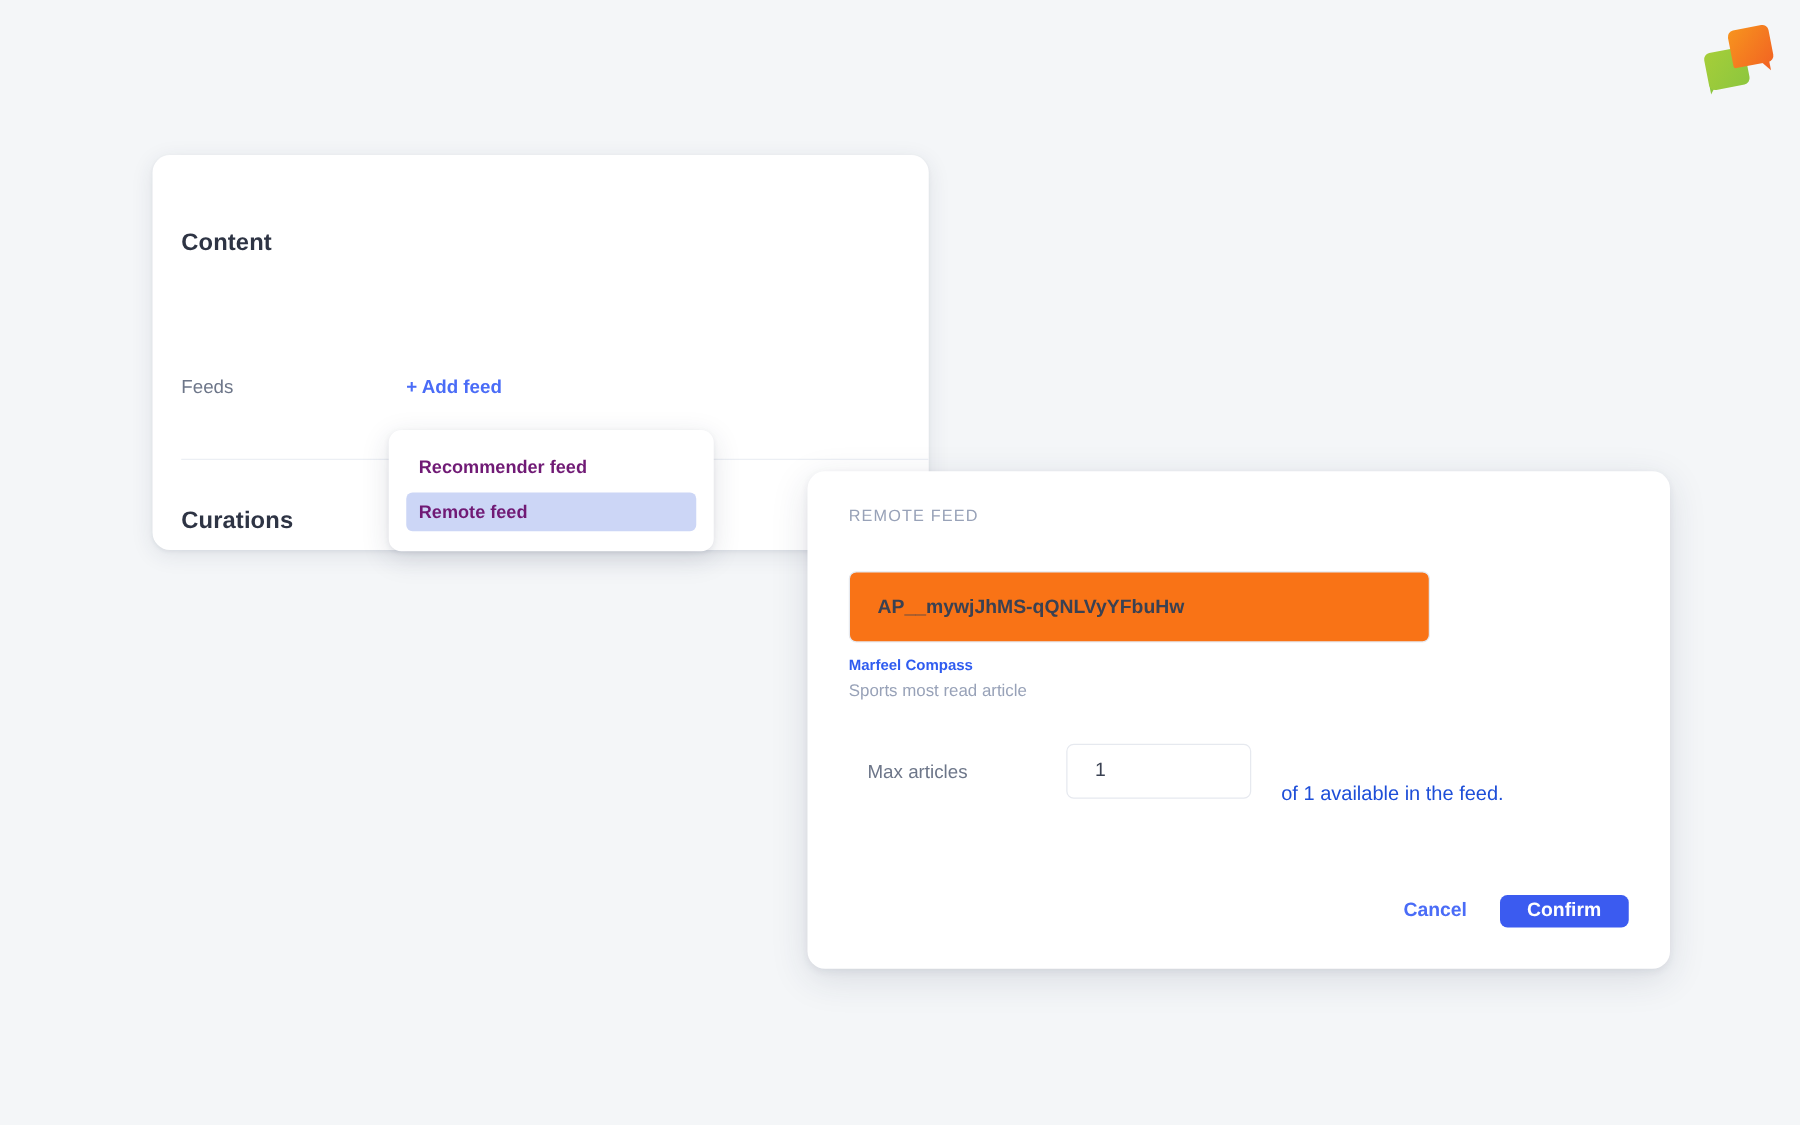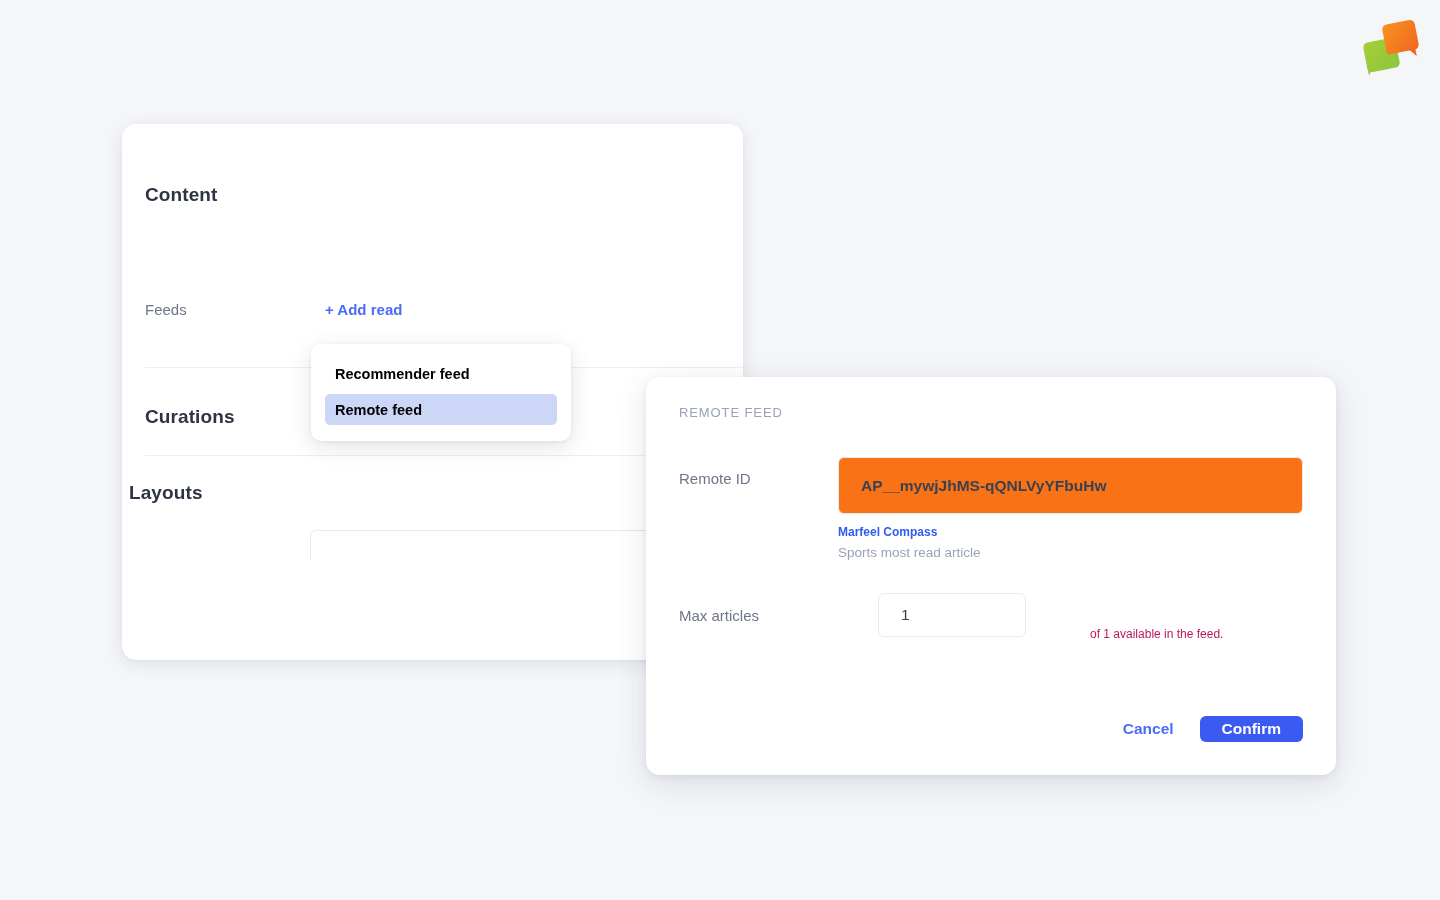--- a/index.html
+++ b/index.html
@@ -62,21 +62,21 @@
     border-top: 9px solid #8cc63e;
     transform: rotate(-11deg);
   }
 
   
   .settings-card {
     position: absolute;
     left: 122px;
     top: 124px;
     width: 621px;
-    height: 536px;
+    height: 316px;
     background: #ffffff;
     border-radius: 14px 14px 0 14px;
     box-shadow: 0 4px 18px rgba(40, 50, 80, 0.10),
                 0 1px 3px rgba(40, 50, 80, 0.06);
     overflow: hidden;
   }
 
   .section-title {
     font-size: 19px;
     font-weight: 700;
@@ -182,21 +182,21 @@
     z-index: 20;
   }
   .dropdown-item {
     height: 31px;
     display: flex;
     align-items: center;
     padding: 0 10px;
     border-radius: 5px;
     font-size: 14.5px;
     font-weight: 600;
-    color: #000000;
+    color: #701a75;
     cursor: pointer;
     margin-bottom: 5px;
   }
   .dropdown-item:last-child { margin-bottom: 0; }
   .dropdown-item.selected {
     background: #ccd6f6;
   }
 
   
   .remote-feed-dialog {
@@ -264,47 +264,46 @@
     cursor: pointer;
   }
   .feed-desc {
     margin-top: 6px;
     font-size: 13.5px;
     color: #98a2b8;
   }
 
   .row-max-articles {
     position: absolute;
-    left: 33px;
+    left: 48px;
     top: 212px;
     width: 624px;
     display: flex;
     align-items: center;
-    gap: 40px;
   }
   .row-max-articles .dialog-label {
     width: 159px;
     flex: 0 0 159px;
   }
   .num-input {
     width: 148px;
     height: 44px;
     border: 1px solid #e6e9ef;
     border-radius: 6px;
     background: #ffffff;
     display: flex;
     align-items: center;
     padding: 0 22px;
     font-size: 15.5px;
     color: #3a4152;
   }
   .available-note {
     margin-left: 24px;
-    font-size: 12px;
-    color: #be185d;
+    font-size: 16px;
+    color: #1d4ed8;
     margin-top: 38px;
   }
 
   .dialog-actions {
     position: absolute;
     right: 33px;
     bottom: 26px;
     display: flex;
     align-items: center;
     gap: 8px;
@@ -342,21 +341,21 @@
   <div class="logo-tile orange"></div>
 </div>
 
 <div class="settings-card">
 
   <div class="section-title content-heading">Content</div>
 
 
   <div class="row-feeds">
     <div class="row-label">Feeds</div>
-    <div class="add-feed-link">+ Add read</div>
+    <div class="add-feed-link">+ Add feed</div>
   </div>
 
   <div class="divider d1"></div>
 
   <div class="section-title curations-heading">Curations</div>
 
   <div class="divider d2"></div>
 
   <div class="section-title layouts-heading">Layouts</div>
 
@@ -366,21 +365,20 @@
 <div class="dropdown-menu">
   <div class="dropdown-item">Recommender feed</div>
   <div class="dropdown-item selected">Remote feed</div>
 </div>
 
 <div class="remote-feed-dialog">
 
   <div class="dialog-eyebrow">REMOTE FEED</div>
 
   <div class="row-remote-id">
-    <div class="dialog-label">Remote ID</div>
     <div class="remote-id-col">
       <div class="text-input" placeholder="Remote ID">AP__mywjJhMS-qQNLVyYFbuHw</div>
       <div class="feed-name">Marfeel Compass</div>
       <div class="feed-desc">Sports most read article</div>
     </div>
   </div>
 
   <div class="row-max-articles">
     <div class="dialog-label">Max articles</div>
     <div class="num-input" placeholder="1">1</div>

